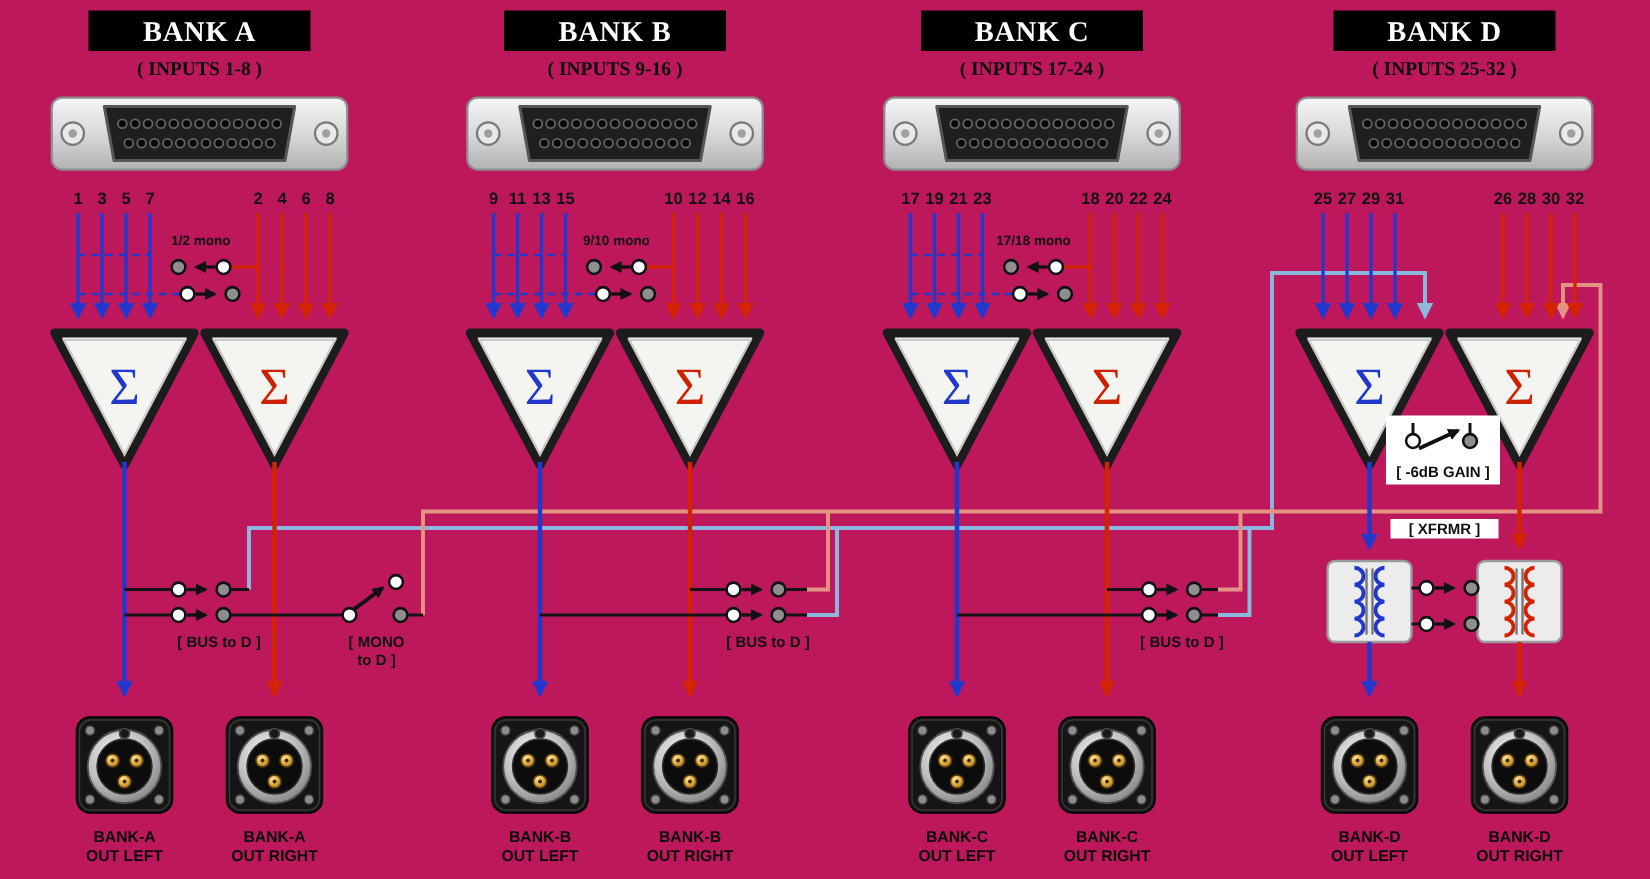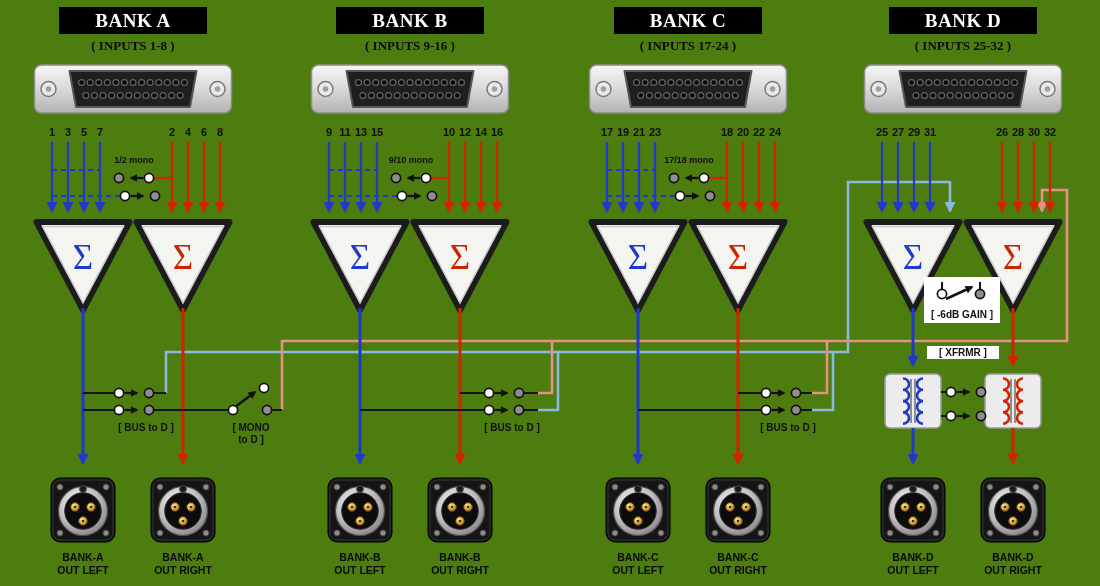--- a/index.html
+++ b/index.html
@@ -1,16 +1,16 @@
 <!DOCTYPE html>
 <html><head>
 <meta charset="utf-8">
 <style>
   html,body{margin:0;padding:0;background:#ffffff;}
-  .stage{position:relative;width:1100px;height:586px;background:#4d7c0f;overflow:hidden;
+  .stage{position:relative;width:1100px;height:586px;background:#be185d;overflow:hidden;
          font-family:"Liberation Sans",sans-serif;}
   svg{display:block;}
   text{text-anchor:middle;}
   .t-title{font-family:"Liberation Serif",serif;font-weight:bold;font-size:19px;fill:#ffffff;letter-spacing:.5px;}
   .t-sub{font-family:"Liberation Serif",serif;font-weight:bold;font-size:13px;fill:#0a0a0a;}
   .t-num{font-family:"Liberation Sans",sans-serif;font-weight:bold;font-size:11px;fill:#101010;}
   .t-small{font-family:"Liberation Sans",sans-serif;font-weight:bold;font-size:9px;fill:#101010;}
   .t-label{font-family:"Liberation Sans",sans-serif;font-weight:bold;font-size:10px;fill:#101010;}
   .t-out{font-family:"Liberation Sans",sans-serif;font-weight:bold;font-size:10.5px;fill:#0a0a0a;}
   .sigma-l{font-family:"Liberation Serif",serif;font-size:35px;fill:#2038cc;}

